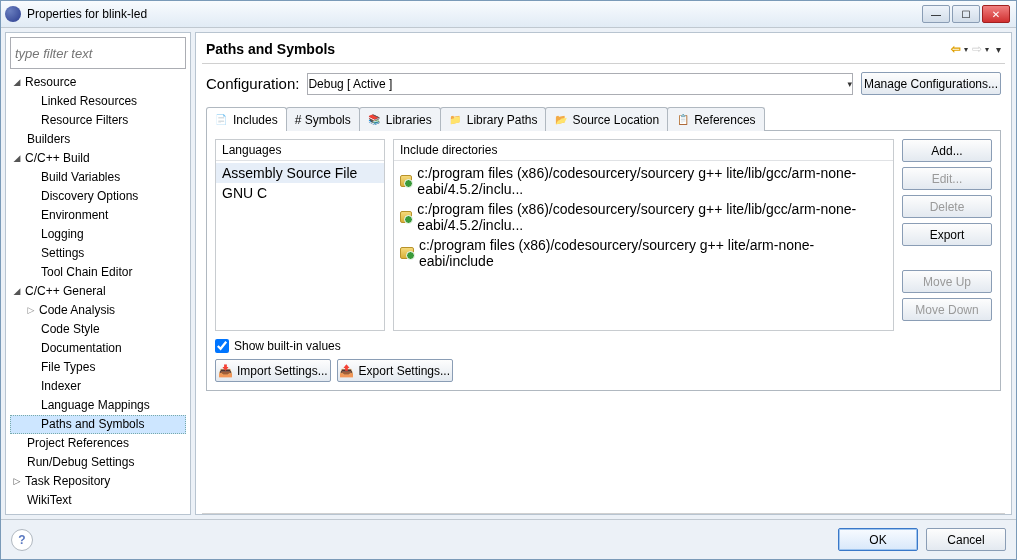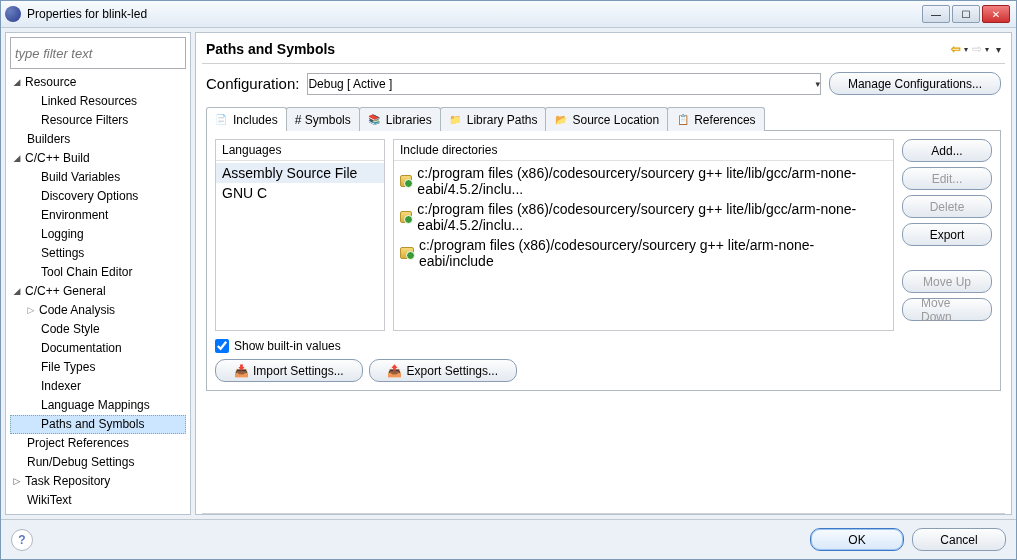--- a/index.html
+++ b/index.html
@@ -34,21 +34,21 @@
 .page-title { font-size:14px; font-weight:bold; }
 .nav-arrows { display:flex; gap:4px; font-size:12px; color:#caa000; }
 .nav-arrows .item { display:flex; align-items:center; }
 
 .underline { height:1px; background:#d0d0d0; margin:0 6px 8px 6px; }
 
 .config-row { display:flex; align-items:center; gap:8px; padding:0 10px 12px 10px; }
 .config-label { font-size:15px; }
 .config-select { flex:1; height:22px; border:1px solid #abadb3; background:#fff; padding:0 0; display:flex; align-items:center; justify-content:space-between; }
 .config-select .chev { font-size:9px; color:#333; }
-.btn { height:23px; border:1px solid #8a9db5; background:linear-gradient(to bottom,#fdfdfd,#e3e9f0); padding:0 18px; font-size:12px; display:inline-flex; align-items:center; justify-content:center; border-radius:10px; cursor:default; }
+.btn { height:23px; border:1px solid #8a9db5; background:linear-gradient(to bottom,#fdfdfd,#e3e9f0); padding:0 2px; font-size:12px; display:inline-flex; align-items:center; justify-content:center; border-radius:2px; cursor:default; }
 .btn.disabled { color:#9a9a9a; }
 
 .tab-area { margin:0 10px; }
 .tabs { display:flex; align-items:flex-end; gap:0; position:relative; }
 .tab { height:24px; display:flex; align-items:center; gap:4px; padding:0 8px; border:1px solid #b0b8c0; border-bottom:none; background:#f0f3f7; border-radius:3px 3px 0 0; margin-right:-1px; font-size:12px; }
 .tab.active { background:#fff; position:relative; z-index:2; }
 .tab .ticon { width:14px; height:14px; display:inline-flex; align-items:center; justify-content:center; font-size:10px; }
 
 .tab-content { border:1px solid #b0b8c0; background:#fff; padding:8px; margin-top:-1px; }
 .lists-row { display:flex; gap:8px; }
@@ -70,21 +70,21 @@
 .checkbox-row input { width:14px; height:14px; }
 .import-row { margin-top:6px; display:flex; gap:6px; }
 .import-row .btn .ticon { margin-right:4px; }
 
 .footer-row { display:flex; justify-content:flex-end; gap:6px; padding:6px 10px; }
 .sep-line { height:1px; background:#d0d0d0; margin:6px 6px 0 6px; }
 
 .bottom-bar { display:flex; align-items:center; justify-content:space-between; padding:8px 10px; background:#ecf1f7; border-top:1px solid #c0c8d0; }
 .help-icon { width:22px; height:22px; border:1px solid #b0b8c0; border-radius:50%; display:flex; align-items:center; justify-content:center; color:#5a78c0; font-weight:bold; background:#fff; }
 .bottom-btns { display:flex; gap:8px; }
-.bottom-btns .btn { width:94px; }
+.bottom-btns .btn { width:80px; }
 .btn.primary { border:1px solid #3a78c8; background:linear-gradient(to bottom,#f8fbff,#d8e8fa); box-shadow:inset 0 0 0 1px #9dc4ef; }
 
 .arrow-gold { color:#e0a000; font-weight:bold; }
 .menu-dot { color:#333; margin-left:3px; font-size:8px; }
 </style>
 </head>
 <body>
 
 <div class="window">
   <div class="titlebar">

